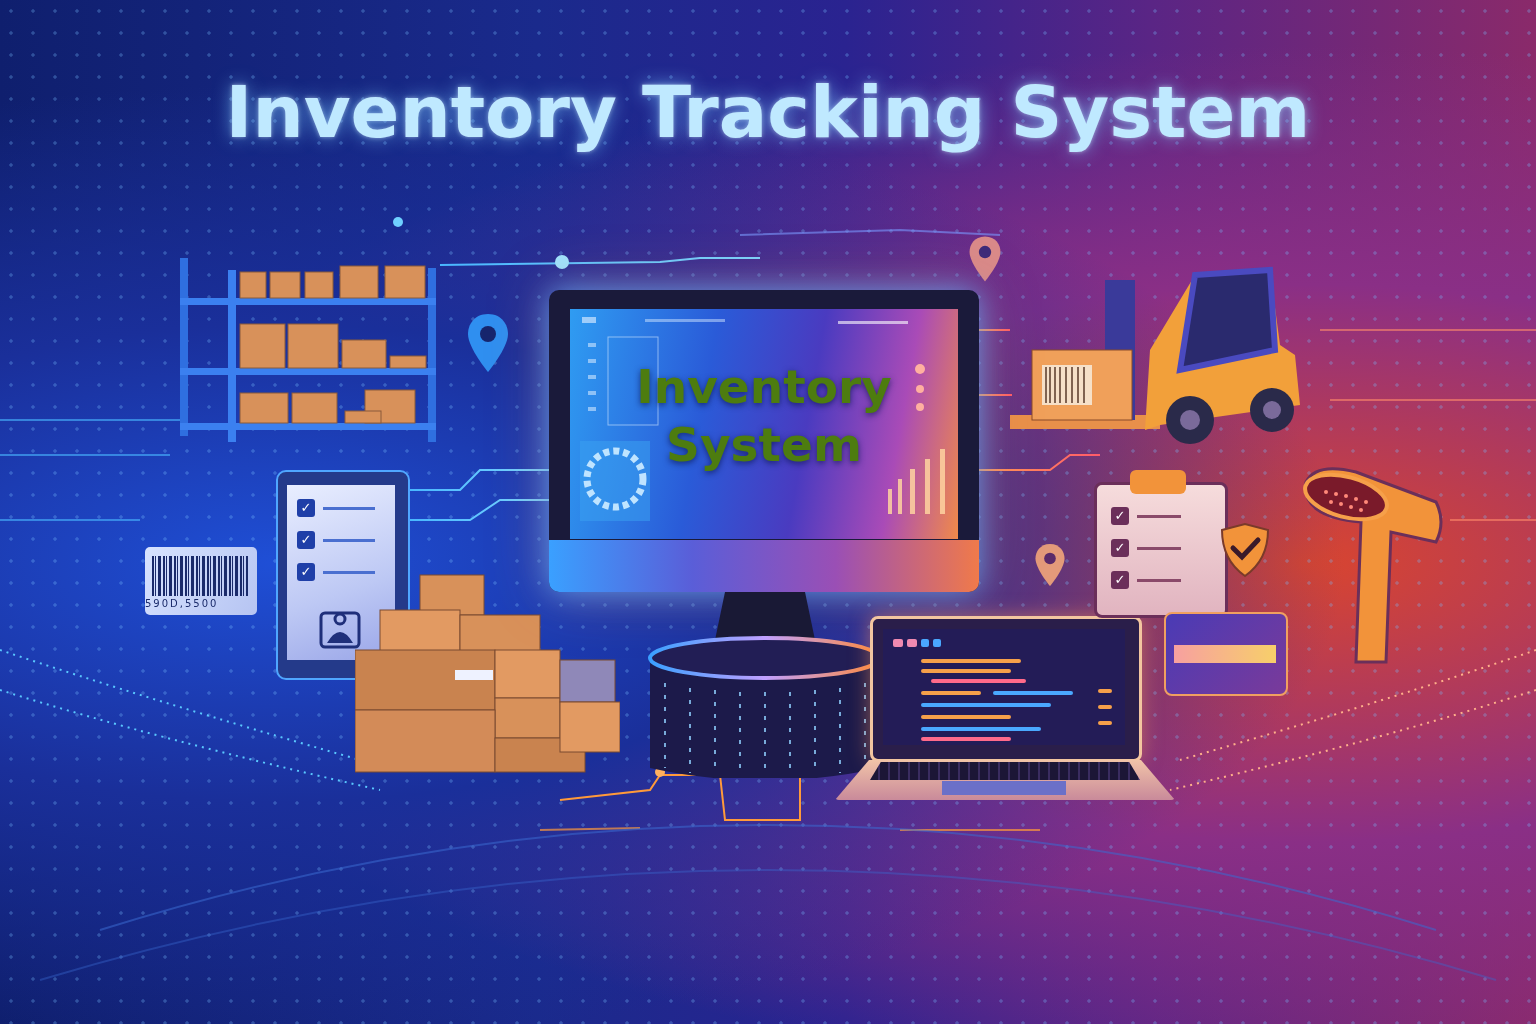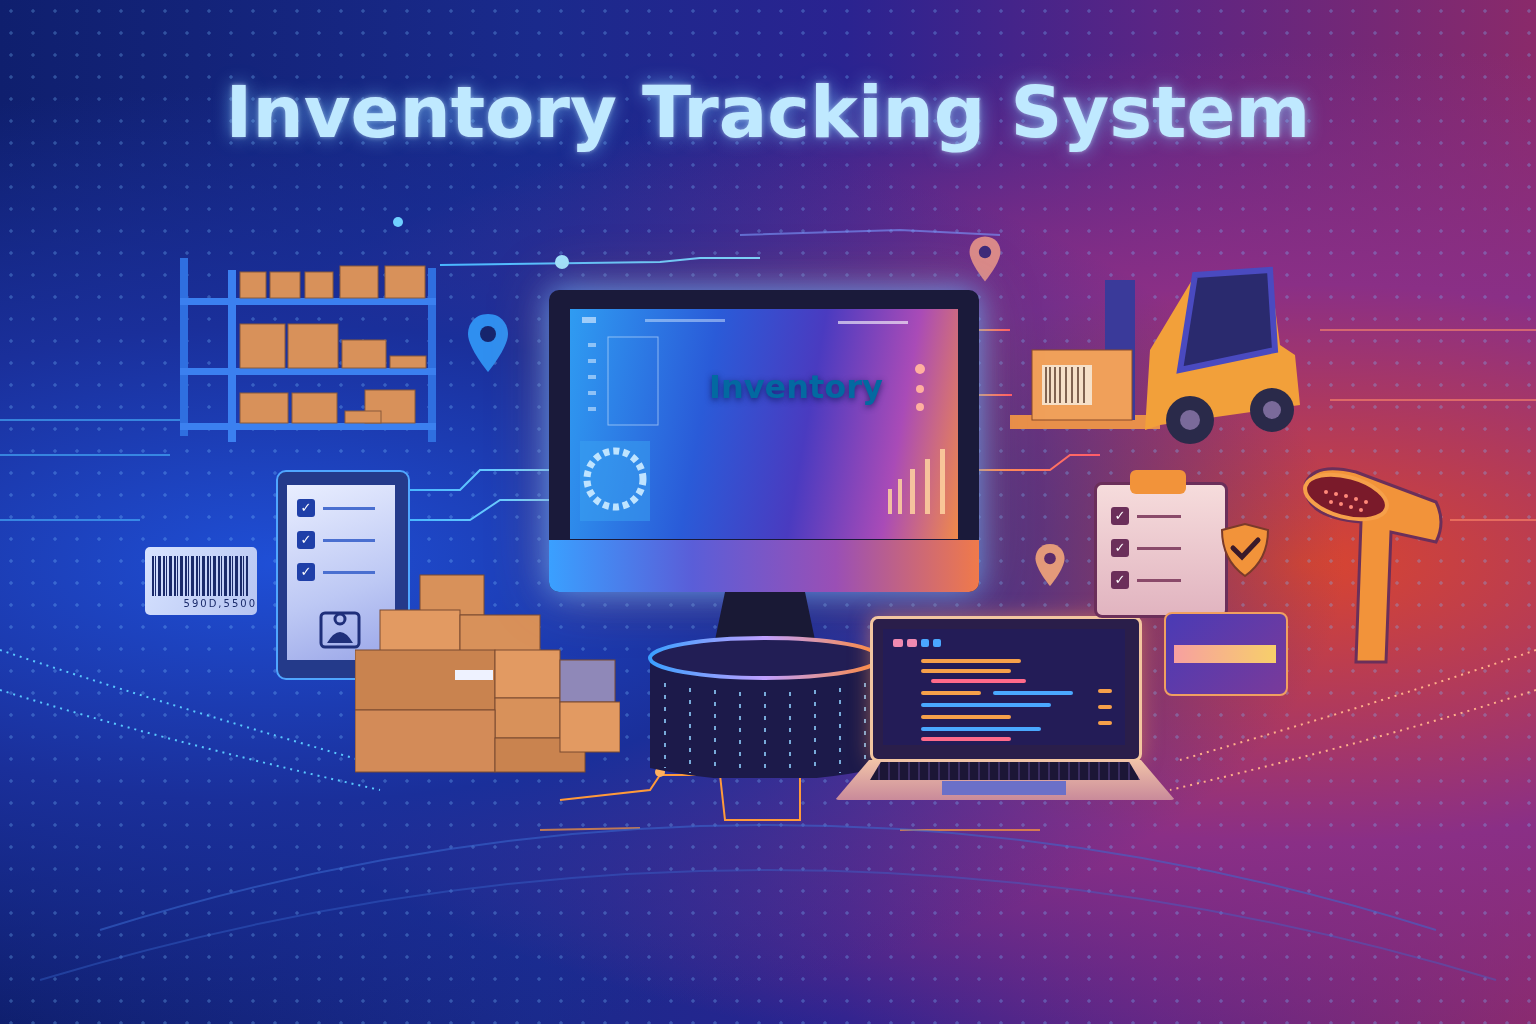--- a/index.html
+++ b/index.html
@@ -13,22 +13,22 @@
     color:#bfe9ff;letter-spacing:0px;text-shadow:0 0 18px rgba(120,200,255,.65),0 0 4px rgba(255,255,255,.5);}
   .bg-dots{inset:0;opacity:.55;
     background-image:radial-gradient(circle,rgba(120,190,255,.55) 1.4px,transparent 2px);
     background-size:22px 22px;}
   .circuit{stroke-width:2;fill:none;}
   
   .monitor{left:549px;top:290px;width:430px;height:302px;border-radius:10px;background:#1a1a3a;
     box-shadow:0 0 30px rgba(90,170,255,.8),0 0 60px rgba(255,120,60,.35);}
   .monitor-screen{left:570px;top:309px;width:388px;height:230px;
     background:linear-gradient(100deg,#2f9cf2 0%,#2a5bd8 35%,#4a3bc0 60%,#a94bb7 82%,#f08a4a 100%);}
-  .screen-title{left:570px;top:358px;width:388px;text-align:center;font-size:32px;font-weight:bold;
-    color:#0369a1;line-height:58px;text-shadow:0 2px 6px rgba(10,20,80,.7);margin-left:32px;}
+  .screen-title{left:570px;top:358px;width:388px;text-align:center;font-size:47px;font-weight:bold;
+    color:#4d7c0f;line-height:58px;text-shadow:0 2px 6px rgba(10,20,80,.7);}
   .monitor-chin{left:549px;top:540px;width:430px;height:52px;border-radius:0 0 10px 10px;
     background:linear-gradient(90deg,#3aa0ff,#5a5ed8,#9a4fb5,#f07a4a);}
   .stand-neck{left:715px;top:592px;width:100px;height:48px;background:#191935;
     clip-path:polygon(10% 0,90% 0,100% 100%,0 100%);}
   .pedestal{left:645px;top:628px;width:240px;height:150px;}
   
   .laptop-lid{left:870px;top:616px;width:266px;height:140px;border-radius:8px;background:#2a1e4a;
     border:3px solid #f3c6a0;box-shadow:0 0 20px rgba(255,150,90,.5);}
   .laptop-screen{left:883px;top:629px;width:242px;height:116px;background:#231c57;}
   .laptop-base{left:835px;top:760px;width:340px;height:40px;
@@ -42,21 +42,21 @@
   
   .tablet{left:276px;top:470px;width:130px;height:206px;border-radius:10px;background:#243a8a;
     border:2px solid #4fa6ff;}
   .tablet-screen{left:287px;top:485px;width:108px;height:175px;
     background:linear-gradient(160deg,#e9eeff,#bdc8f4 60%,#9aa6e8);}
   
   .barcode{left:145px;top:547px;width:112px;height:68px;border-radius:5px;
     background:linear-gradient(120deg,#d7e3ff,#b6c4f2);}
   .barcode-bars{left:152px;top:556px;width:96px;height:40px;
     background:repeating-linear-gradient(90deg,#1a2a6a 0 2px,transparent 2px 3px,#1a2a6a 3px 4px,transparent 4px 6px,#1a2a6a 6px 9px,transparent 9px 11px);}
-  .barcode-num{left:145px;top:598px;width:112px;text-align:right;font-size:10px;color:#1a2a6a;letter-spacing:2px;}
+  .barcode-num{left:145px;top:598px;width:112px;text-align:left;font-size:10px;color:#1a2a6a;letter-spacing:2px;}
   
   .forklift{left:1010px;top:255px;width:300px;height:190px;}
   
   .clipboard{left:1094px;top:482px;width:128px;height:130px;border-radius:8px;
     background:linear-gradient(180deg,#f6dcdc,#e1b4c0);border:3px solid #6b2f5a;}
   .clip{left:1130px;top:470px;width:56px;height:24px;border-radius:6px;background:#f2933a;}
   .card{left:1164px;top:612px;width:120px;height:80px;border-radius:8px;
     background:linear-gradient(135deg,#4a3bb5,#7a3a9a);border:2px solid #f0a060;}
   .card-bar{left:1174px;top:645px;width:102px;height:18px;background:linear-gradient(90deg,#f7a0a0,#f7cf6a);}
   .shield{left:1218px;top:522px;width:54px;height:56px;}
@@ -237,20 +237,21 @@
       </g>
     <g fill="#ffb0a0">
         <circle cx="350" cy="60" r="5"></circle>
         <circle cx="350" cy="80" r="4"></circle>
         <circle cx="350" cy="98" r="4"></circle>
       </g>
   </svg>
 </div>
 <div class="abs screen-title">
   <div>Inventory</div>
+  <div>System</div>
 </div>
 <div class="abs monitor-chin"></div>
 <div class="abs stand-neck"></div>
 
 <svg class="abs pedestal" viewBox="0 0 240 150">
   <defs>
       <linearGradient id="pg" x1="0" x2="1">
         <stop offset="0" stop-color="#3aa0ff"></stop>
         <stop offset=".5" stop-color="#c0a0ff"></stop>
         <stop offset="1" stop-color="#ff8a3a"></stop>

